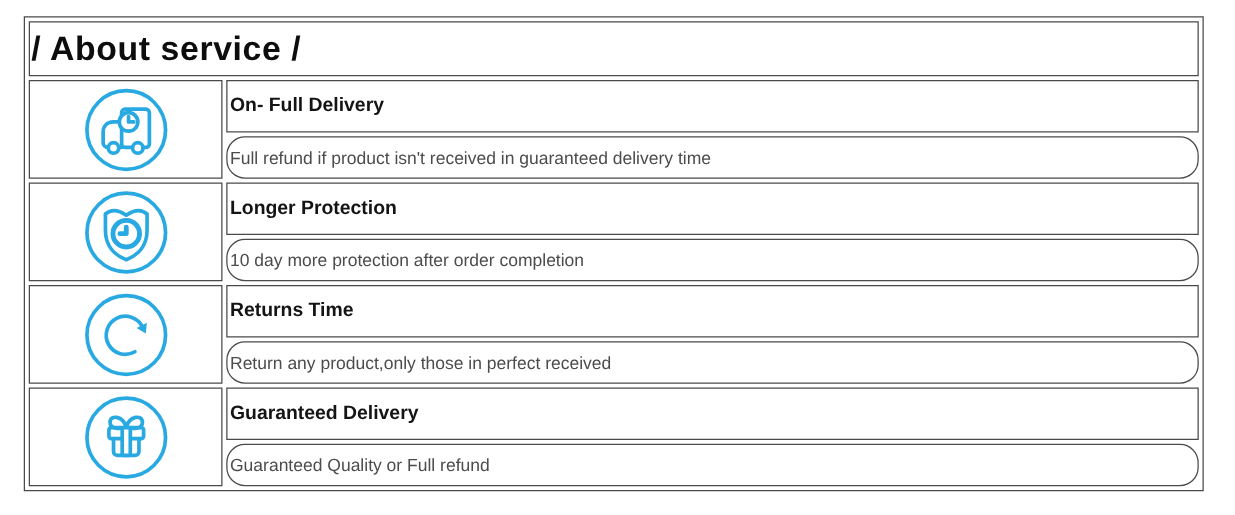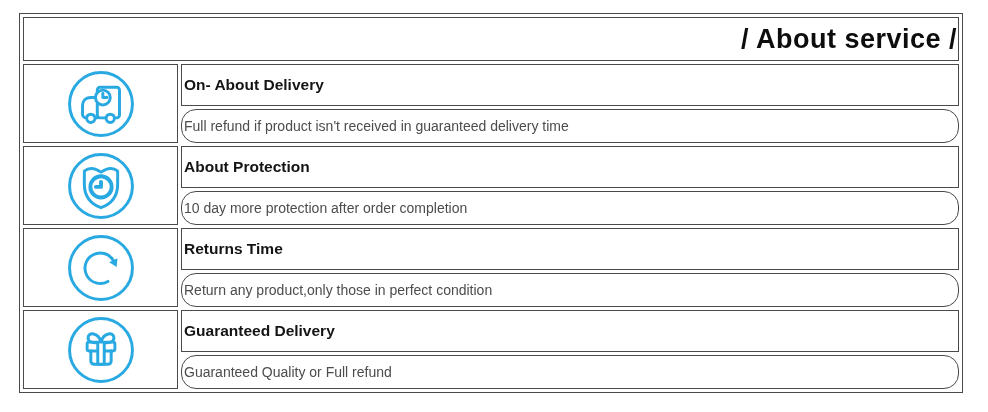--- a/index.html
+++ b/index.html
@@ -22,21 +22,21 @@
     background: #ffffff;
     table-layout: fixed;
   }
   .about-table td {
     border: 1px solid #4a4a4a;
     background: #ffffff;
     overflow: hidden;
   }
   td.header-cell {
     height: 40px;
-    text-align: right;
+    text-align: left;
     vertical-align: middle;
     font-size: 27px;
     font-weight: bold;
     color: #0d0d0d;
     letter-spacing: 0.5px;
   }
   td.icon-cell {
     text-align: center;
     vertical-align: middle;
   }
@@ -93,53 +93,53 @@
       <svg class="svc-icon" viewBox="0 0 80 80">
         <circle cx="40" cy="40" r="34" stroke-width="3"></circle>
         <rect x="36" y="22" width="24" height="33" rx="3"></rect>
         <path d="M36,33 H29 C23,33 20,37 20,42 V51 C20,53.2 21.8,55 24,55 H36"></path>
         <circle class="wfill" cx="29" cy="55.5" r="4.5"></circle>
         <circle class="wfill" cx="50" cy="55.5" r="4.5"></circle>
         <circle class="wfill" cx="42" cy="33" r="8"></circle>
         <path d="M42,28.5 V33 H46.5"></path>
       </svg>
     </td>
-    <td class="title-cell">On- About Delivery</td>
+    <td class="title-cell">On- Full Delivery</td>
   </tr>
   <tr>
     <td class="desc-cell">Full refund if product isn't received in guaranteed delivery time</td>
   </tr>
 
   <tr>
     <td class="icon-cell" rowspan="2">
       <svg class="svc-icon" viewBox="0 0 80 80">
         <circle cx="40" cy="40" r="34" stroke-width="3"></circle>
         <path d="M22,24 C27,19.5 33.5,20.5 40,25 C46.5,20.5 53,19.5 58,24 V38 C58,51 50.5,59.5 40,63.5 C29.5,59.5 22,51 22,38 Z"></path>
         <circle class="thick" cx="40" cy="41" r="11.5"></circle>
         <path class="thick" d="M40,35.5 V41 H34.5"></path>
       </svg>
     </td>
-    <td class="title-cell">About Protection</td>
+    <td class="title-cell">Longer Protection</td>
   </tr>
   <tr>
     <td class="desc-cell">10 day more protection after order completion</td>
   </tr>
 
   <tr>
     <td class="icon-cell" rowspan="2">
       <svg class="svc-icon" viewBox="0 0 80 80">
         <circle cx="40" cy="40" r="34" stroke-width="3"></circle>
         <path d="M47.5,54.5 A16.5,16.5 0 1 1 54,33" stroke-width="4"></path>
         <path class="solid" d="M56.9,38.8 L57.8,29.4 L48.9,33.9 Z"></path>
       </svg>
     </td>
     <td class="title-cell">Returns Time</td>
   </tr>
   <tr>
-    <td class="desc-cell">Return any product,only those in perfect condition</td>
+    <td class="desc-cell">Return any product,only those in perfect received</td>
   </tr>
 
   <tr>
     <td class="icon-cell" rowspan="2">
       <svg class="svc-icon" viewBox="0 0 80 80">
         <circle cx="40" cy="40" r="34" stroke-width="3"></circle>
         <path stroke-width="3.6" d="M40,31 C37,21 26,20 26,27 C26,32 33,33.5 40,31 Z M40,31 C43,21 54,20 54,27 C54,32 47,33.5 40,31 Z"></path>
         <rect stroke-width="3.6" x="25" y="31.5" width="30" height="9.5" rx="2"></rect>
         <path stroke-width="3.6" d="M29,41 V52 C29,54 30.5,55.5 32.5,55.5 H47.5 C49.5,55.5 51,54 51,52 V41"></path>
         <rect class="wfill" stroke-width="3.6" x="36.5" y="31.5" width="7" height="24" rx="1"></rect>

